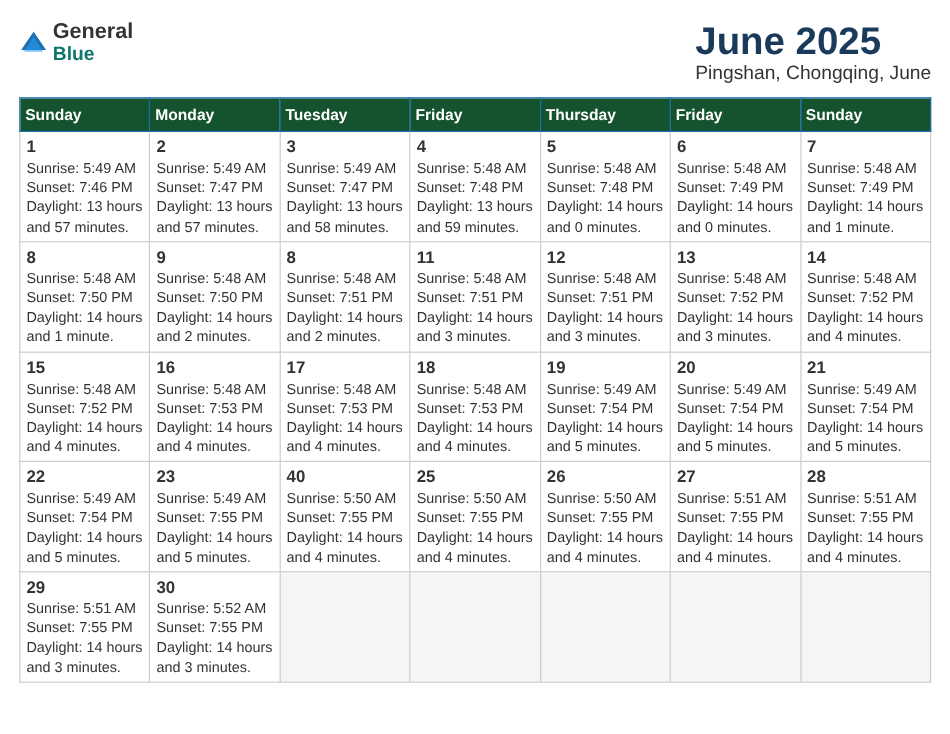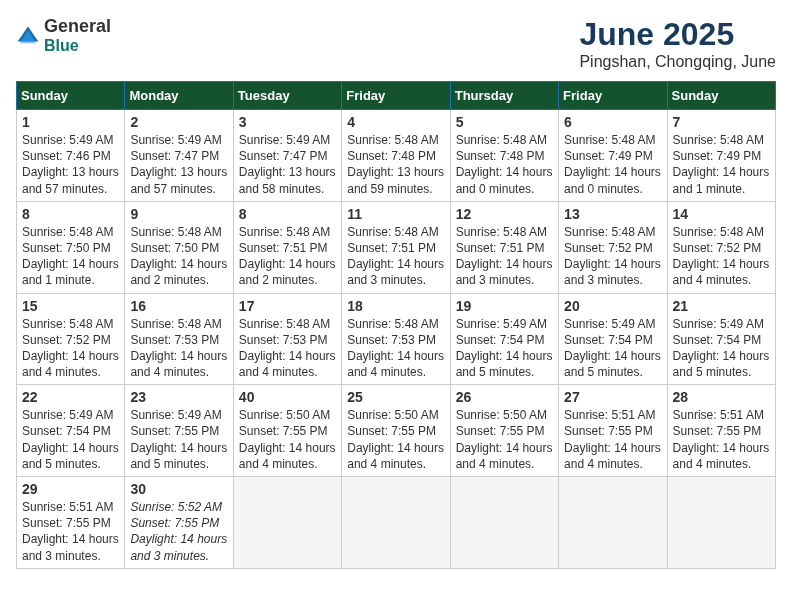--- a/index.html
+++ b/index.html
@@ -339,21 +339,21 @@
         <tr class="last-row">
           <td>
             <span class="day-num">29</span>
             <div class="cell-text" style="white-space: pre-line;">Sunrise: 5:51 AM
 Sunset: 7:55 PM
 Daylight: 14 hours
 and 3 minutes.</div>
           </td>
           <td>
             <span class="day-num">30</span>
-            <div class="cell-text" style="white-space: pre-line; font-style: italic;">Sunrise: 5:52 AM
+            <div class="cell-text" style="white-space: pre-line;">Sunrise: 5:52 AM
 Sunset: 7:55 PM
 Daylight: 14 hours
 and 3 minutes.</div>
           </td>
           <td class="empty"></td>
           <td class="empty"></td>
           <td class="empty"></td>
           <td class="empty"></td>
           <td class="empty"></td>
         </tr>

